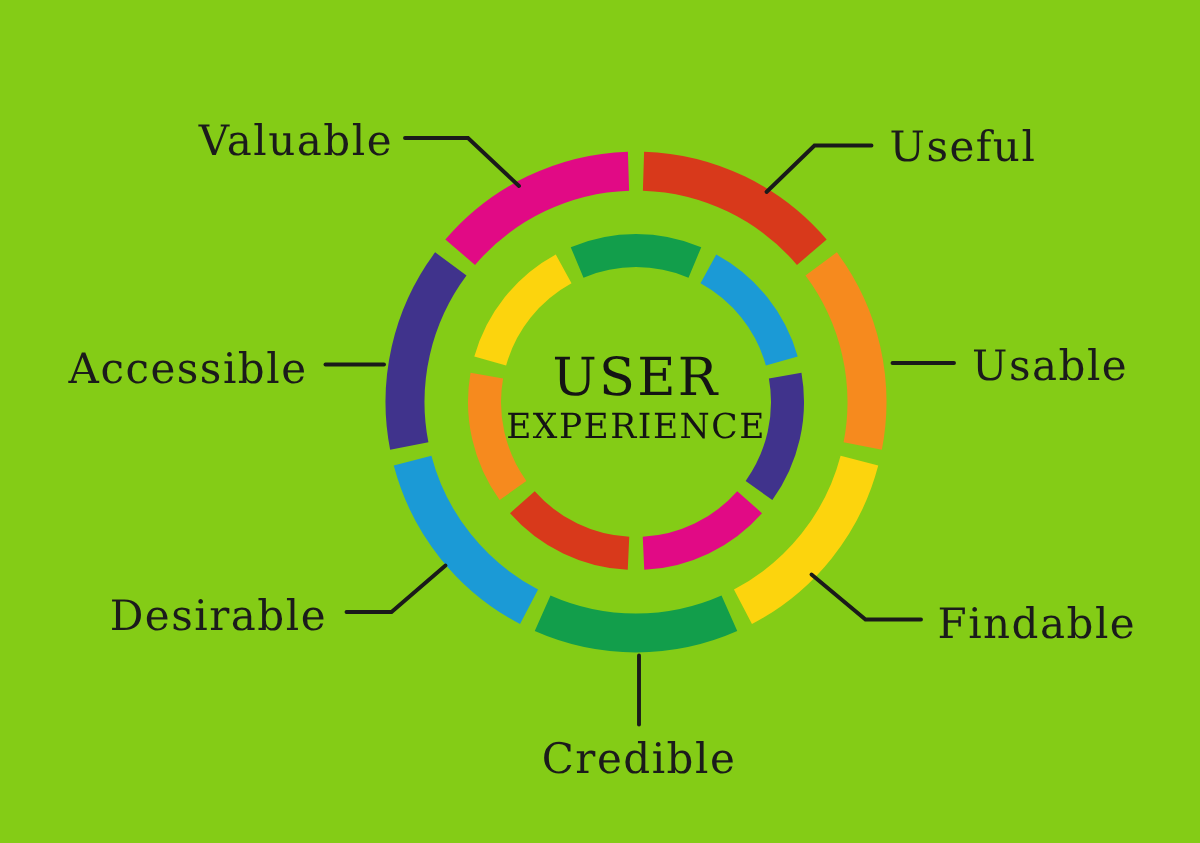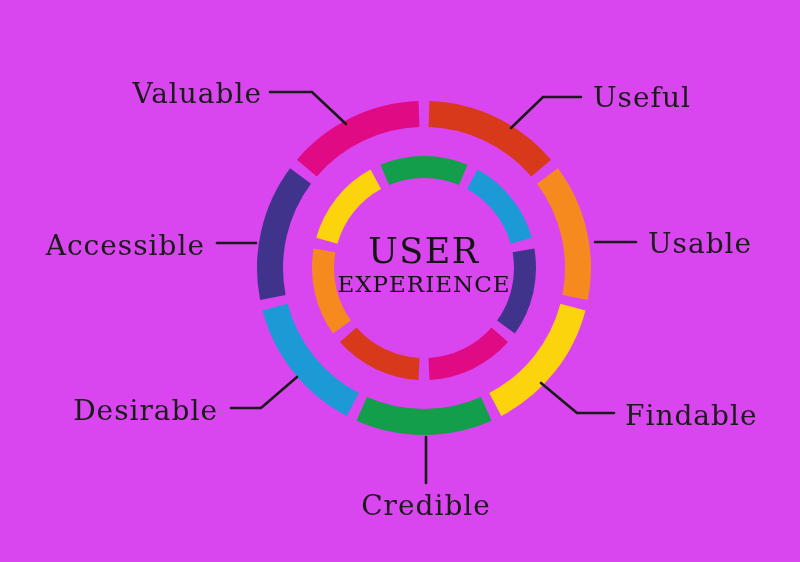--- a/index.html
+++ b/index.html
@@ -1,16 +1,16 @@
 <!DOCTYPE html>
 <html><head>
 <meta charset="utf-8">
 <style>
   html,body{margin:0;padding:0;background:#ffffff;}
-  .stage{position:relative;width:800px;height:562px;background:#d946ef;overflow:hidden;}
+  .stage{position:relative;width:800px;height:562px;background:#84cc16;overflow:hidden;}
   svg{display:block;}
   .seg-label{
     font-family:"DejaVu Serif", serif;
     font-size:28px;
     letter-spacing:1px;
     fill:#1b1b1b;
   }
   .center-title-1{
     font-family:"DejaVu Serif", serif;
     font-size:35px;

